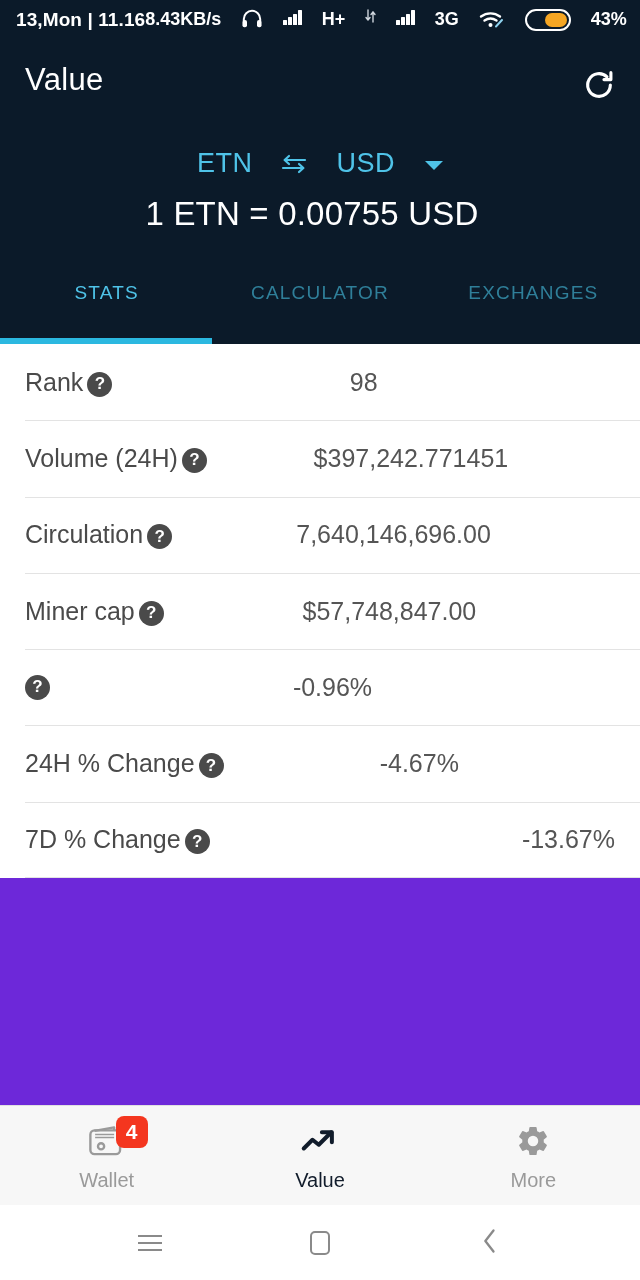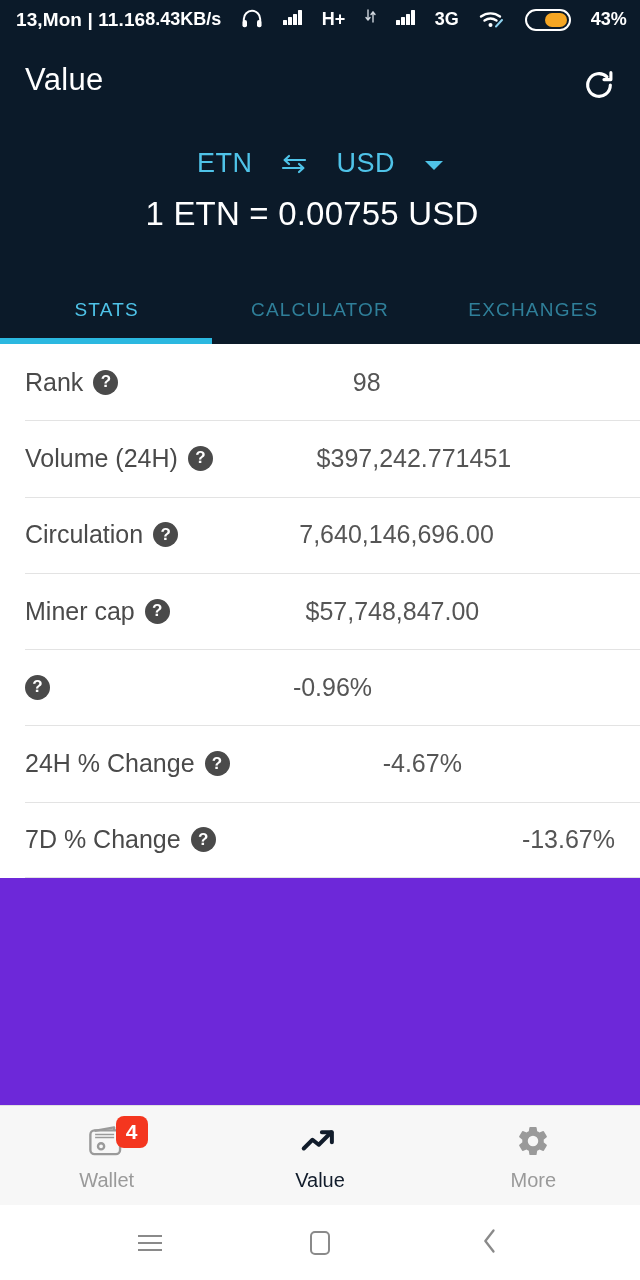--- a/index.html
+++ b/index.html
@@ -63,21 +63,21 @@
   .rate{
     position:absolute; top:155px; left:0; right:16px; text-align:center;
     color:#ffffff; font-size:33px; letter-spacing:.2px; font-weight:400;
   }
 
   
   .tabs{
     position:absolute; bottom:0; left:0; right:0; height:62px; display:flex;
   }
   .tab{
-    flex:1; display:flex; align-items:center; justify-content:center;
+    flex:1; display:flex; justify-content:center;
     color:#2f7f99; font-size:19px; letter-spacing:1.2px; cursor:pointer;
     position:relative; padding-bottom:6px;
   }
   .tab.active{ color:#4fc3e8; }
   .tab-underline{
     position:absolute; left:0; bottom:0; width:212px; height:6px; background:#2bb8e0;
   }
 
   
   .list{ position:absolute; top:344px; left:0; right:0; background:#fff; }
@@ -88,21 +88,21 @@
   .row + .row::before{
     content:""; position:absolute; left:25px; right:0; top:0; height:1px;
     background:#e3e3e3;
   }
   .row::after{ content:""; }
   .row:last-child::after{
     content:""; position:absolute; left:25px; right:0; bottom:0; height:1px;
     background:#e3e3e3;
   }
   .row-label{
-    display:flex; align-items:center; gap:10px;
+    display:flex; align-items:flex-end; gap:4px;
     color:#4a4a4a; font-size:25px; font-weight:400;
   }
   .help{
     width:25px;height:25px;border-radius:50%;background:#4a4a4a;color:#fff;
     font-size:17px; font-weight:bold; display:inline-flex;
     align-items:center; justify-content:center; cursor:pointer; line-height:1;
     padding-bottom:1px;
   }
   .row-value{ color:#555555; font-size:25px; font-weight:400; }
 

